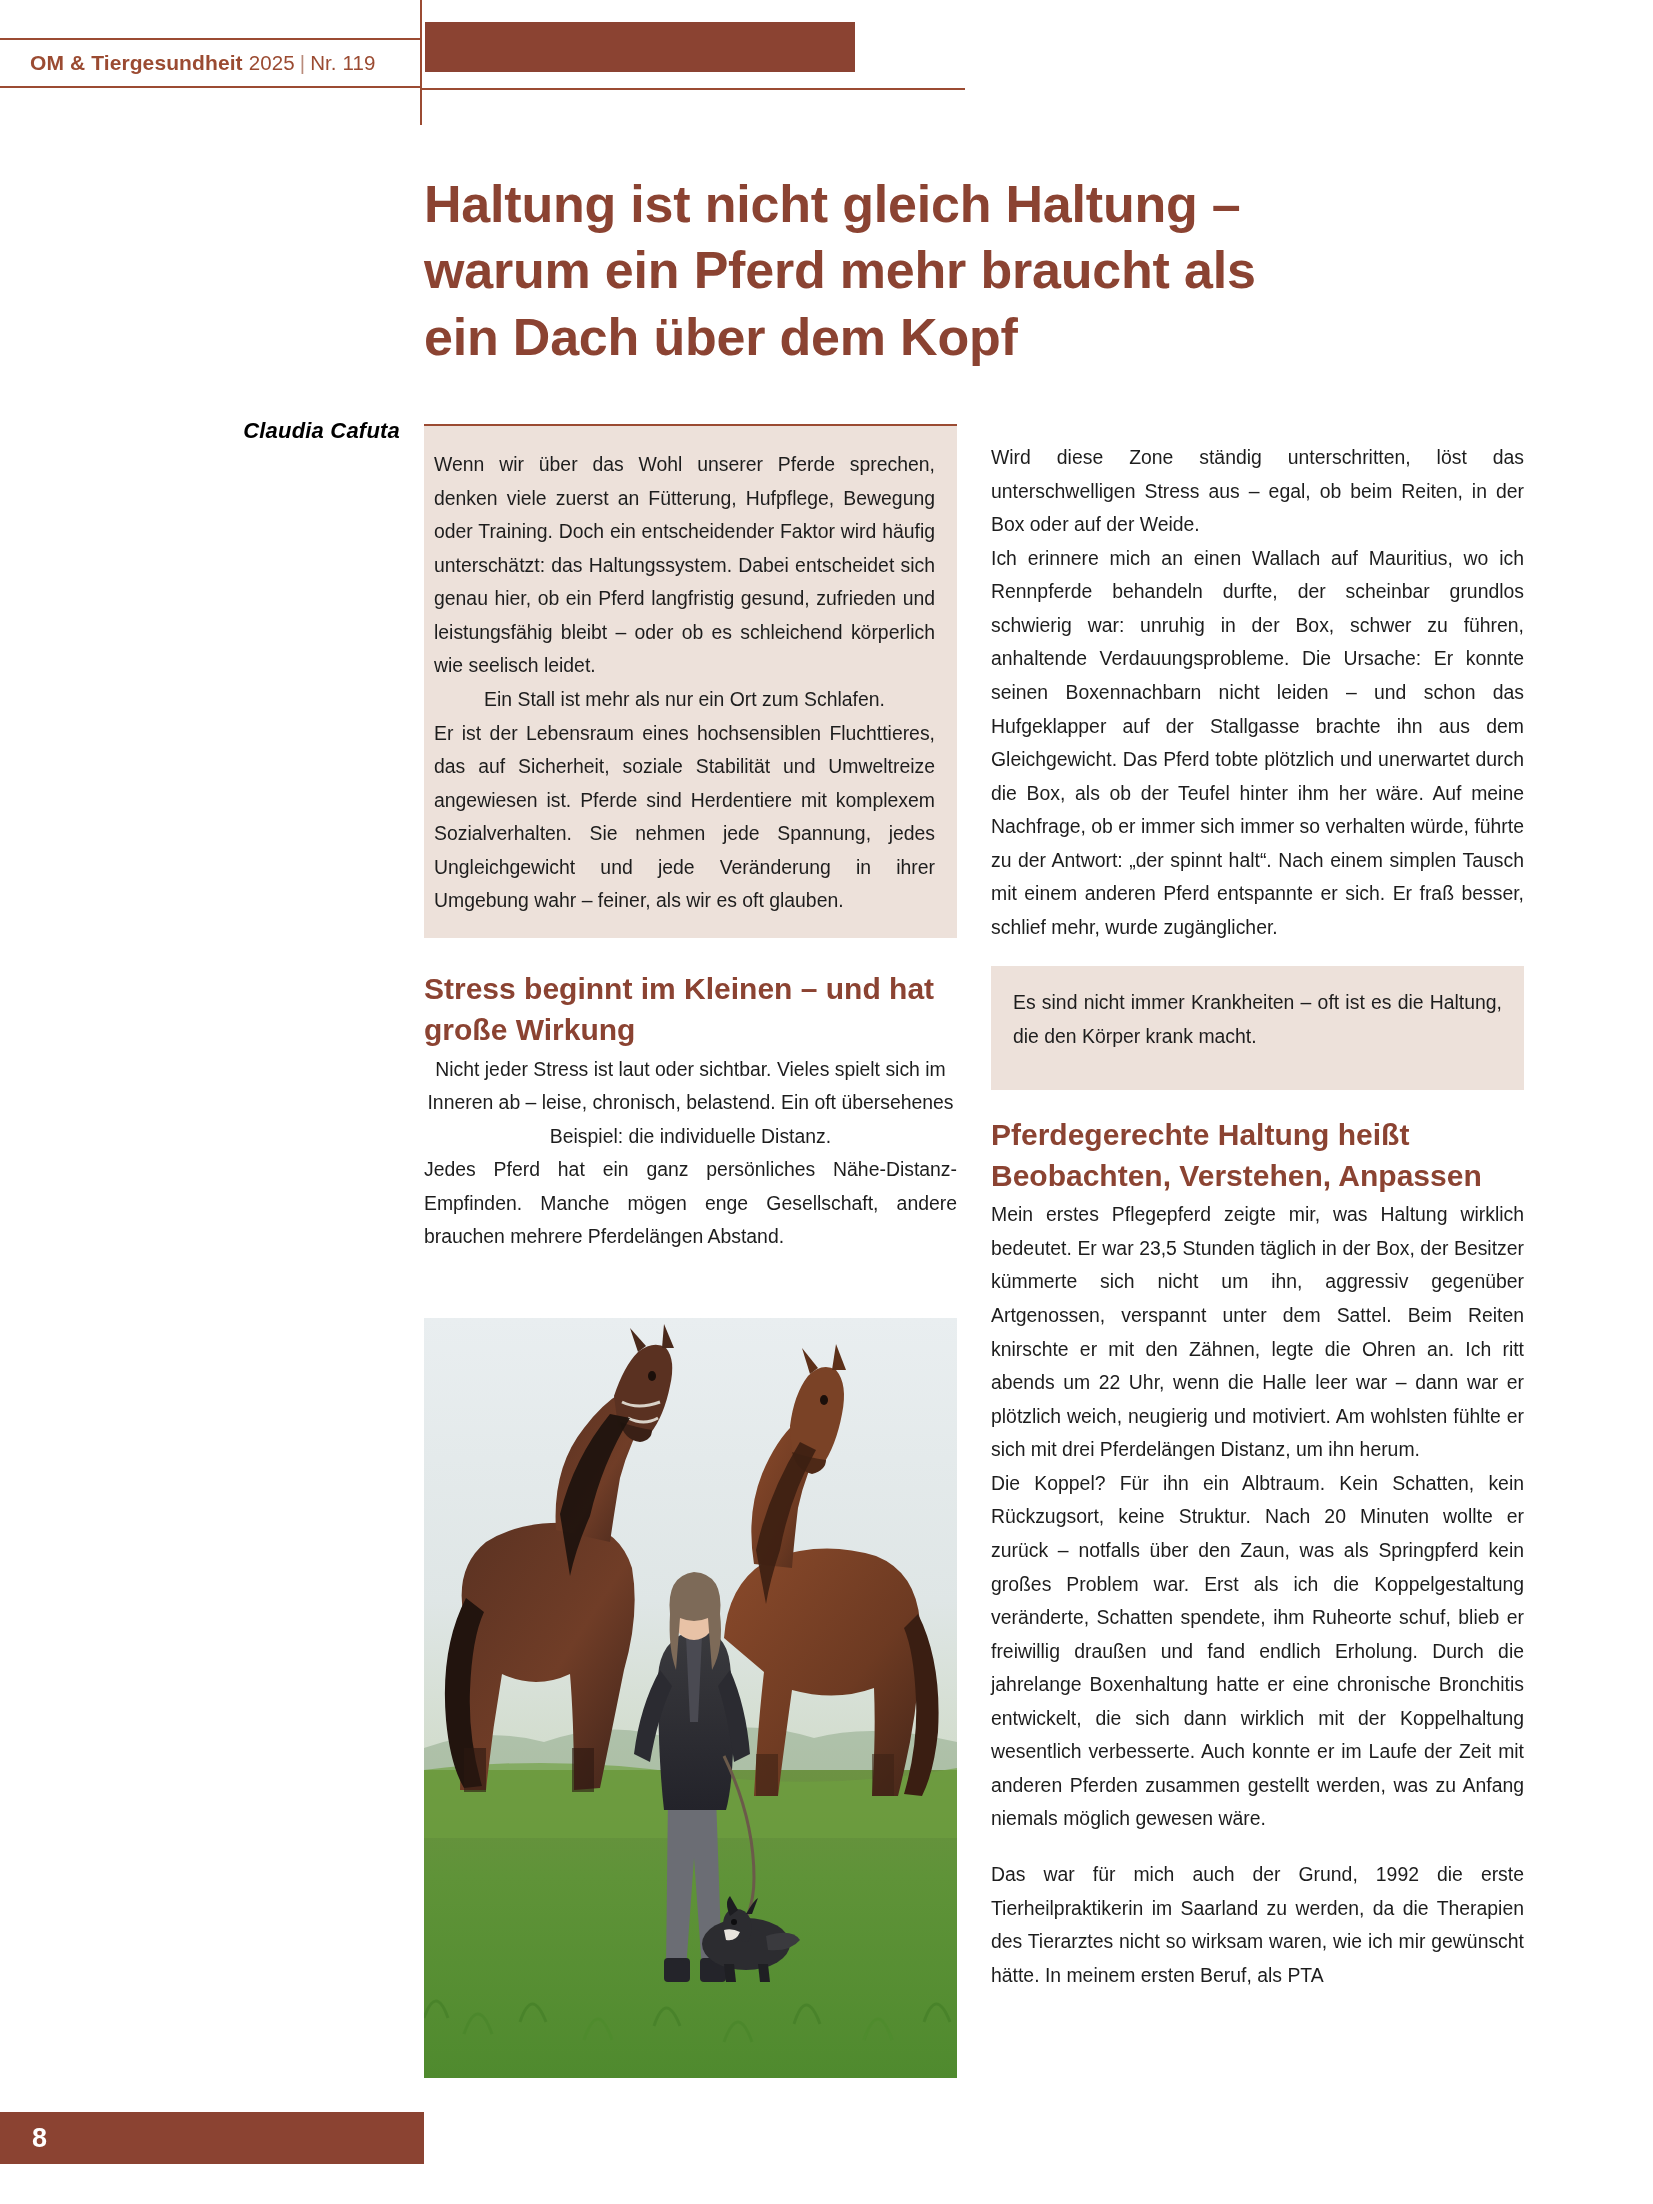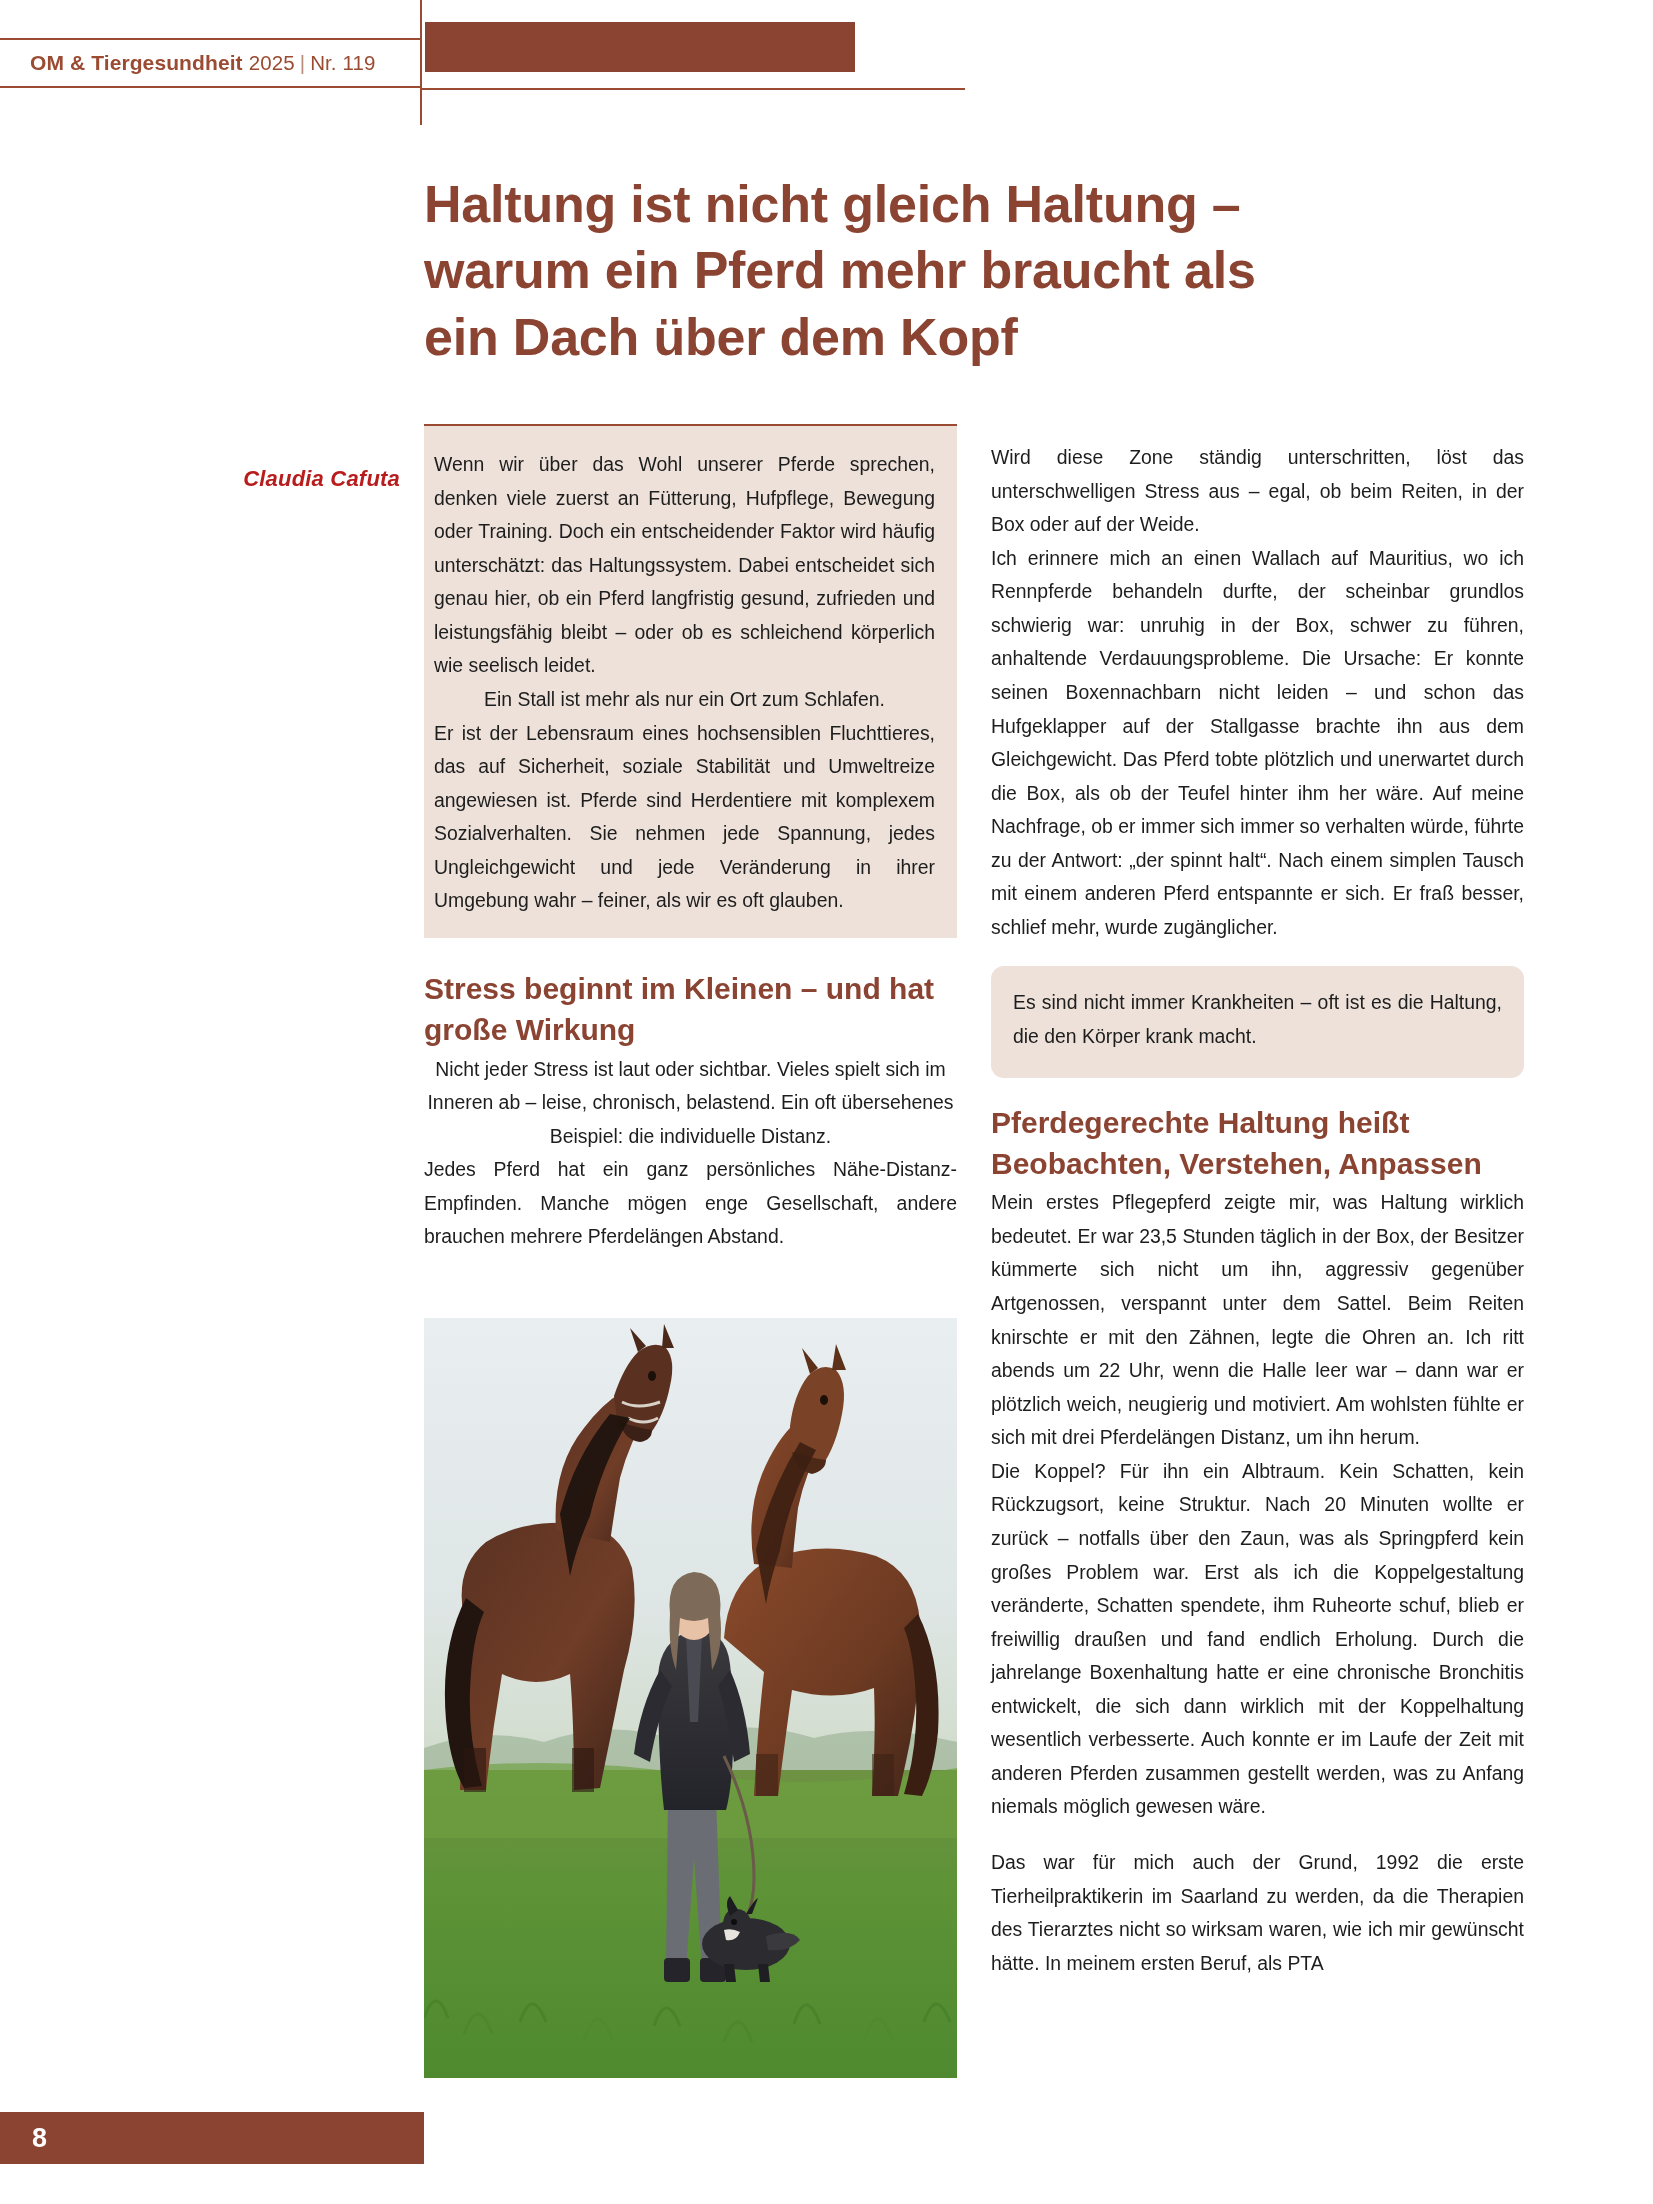--- a/index.html
+++ b/index.html
@@ -101,23 +101,22 @@
   .author {
     position: absolute;
     left: 150px;
     top: 418px;
     width: 250px;
     text-align: right;
     font-size: 22px;
     font-weight: bold;
     font-style: italic;
     font-stretch: condensed;
-    color: #b91c1c;
+    color: #000000;
     letter-spacing: .2px;
-    margin-top: 48px;
   }
 
   
   .col {
     position: absolute;
     width: 533px;
     font-size: 19.4px;
     line-height: 1.73;
     text-align: justify;
     color: #1d1d1d;
@@ -132,24 +131,23 @@
     background: #EDE1DA;
     border-top: 2px solid #9B4B32;
     padding: 22px 22px 20px 10px;
     box-sizing: border-box;
     margin-bottom: 30px;
   }
   .leadbox p { margin: 0; }
 
   .quotebox {
     background: #EDE1DA;
-    padding: 20px 22px 24px 22px;
+    padding: 20px 22px 36px 22px;
     box-sizing: border-box;
     margin: 22px 0 24px 0;
-    border-radius: 13px;
   }
   .quotebox p { margin: 0; }
 
   h2.sub {
     margin: 0 0 2px 0;
     color: #8B4332;
     font-size: 30px;
     font-weight: bold;
     font-stretch: condensed;
     line-height: 1.38;

